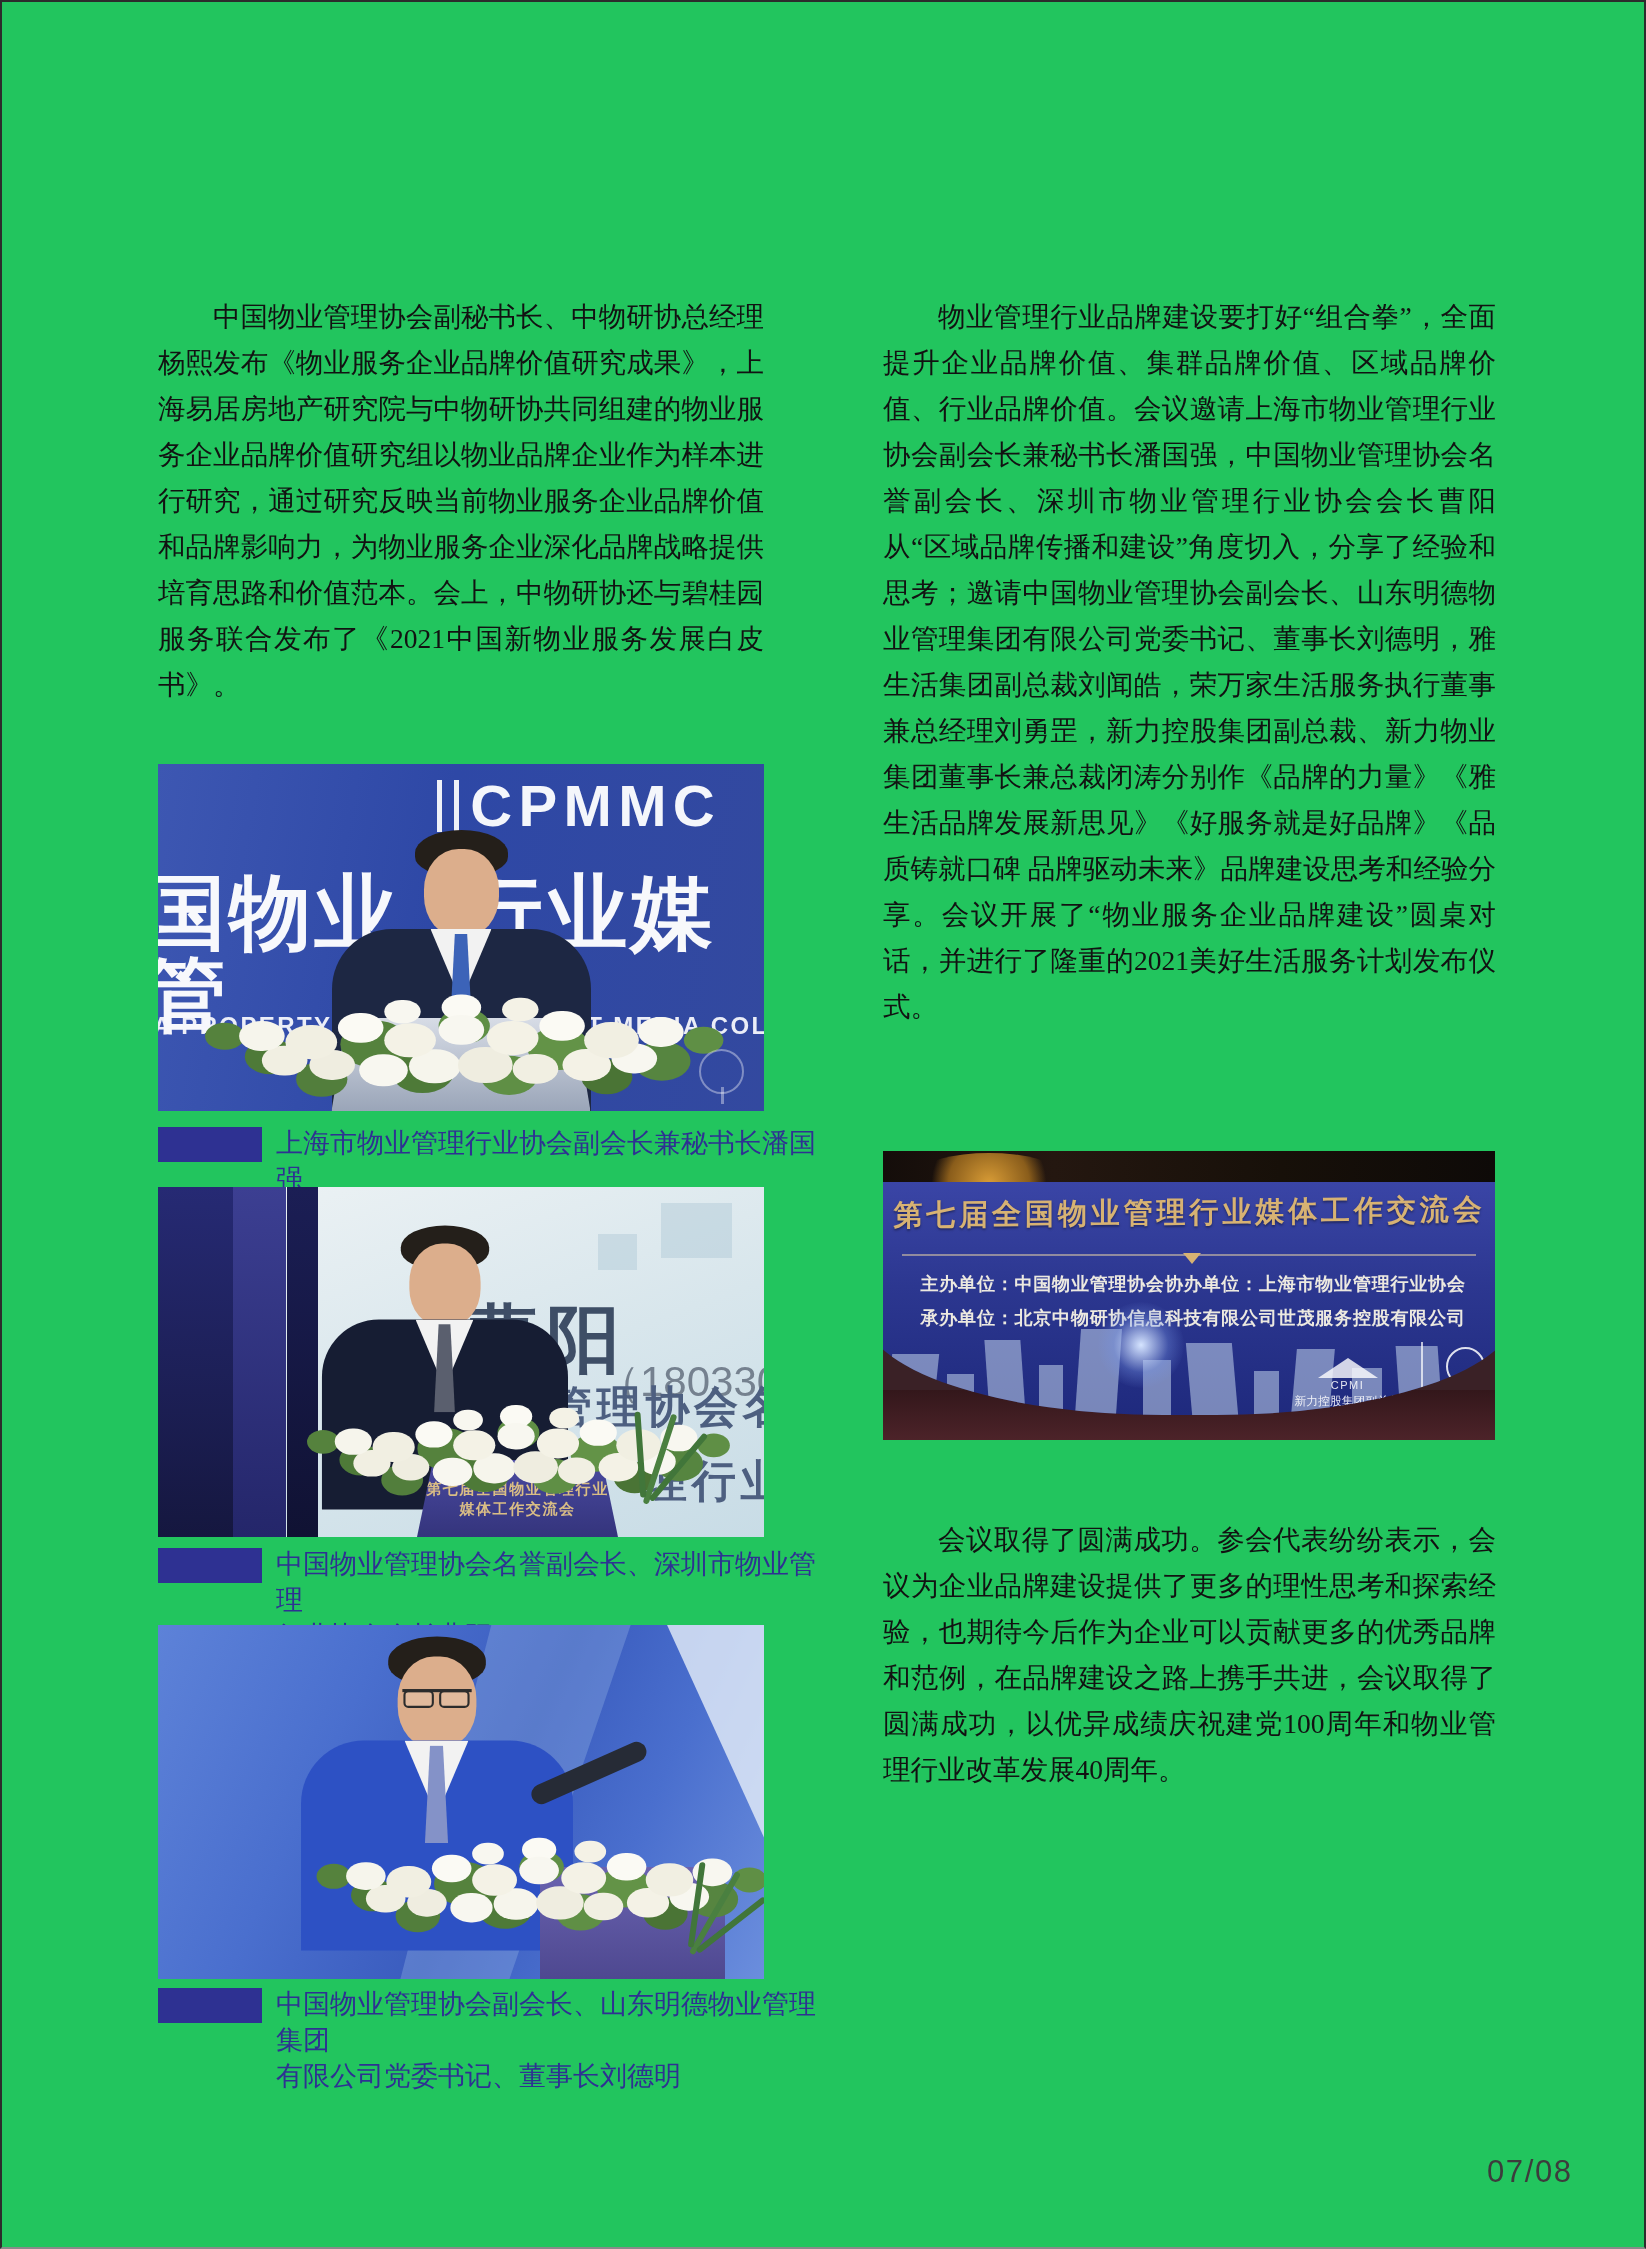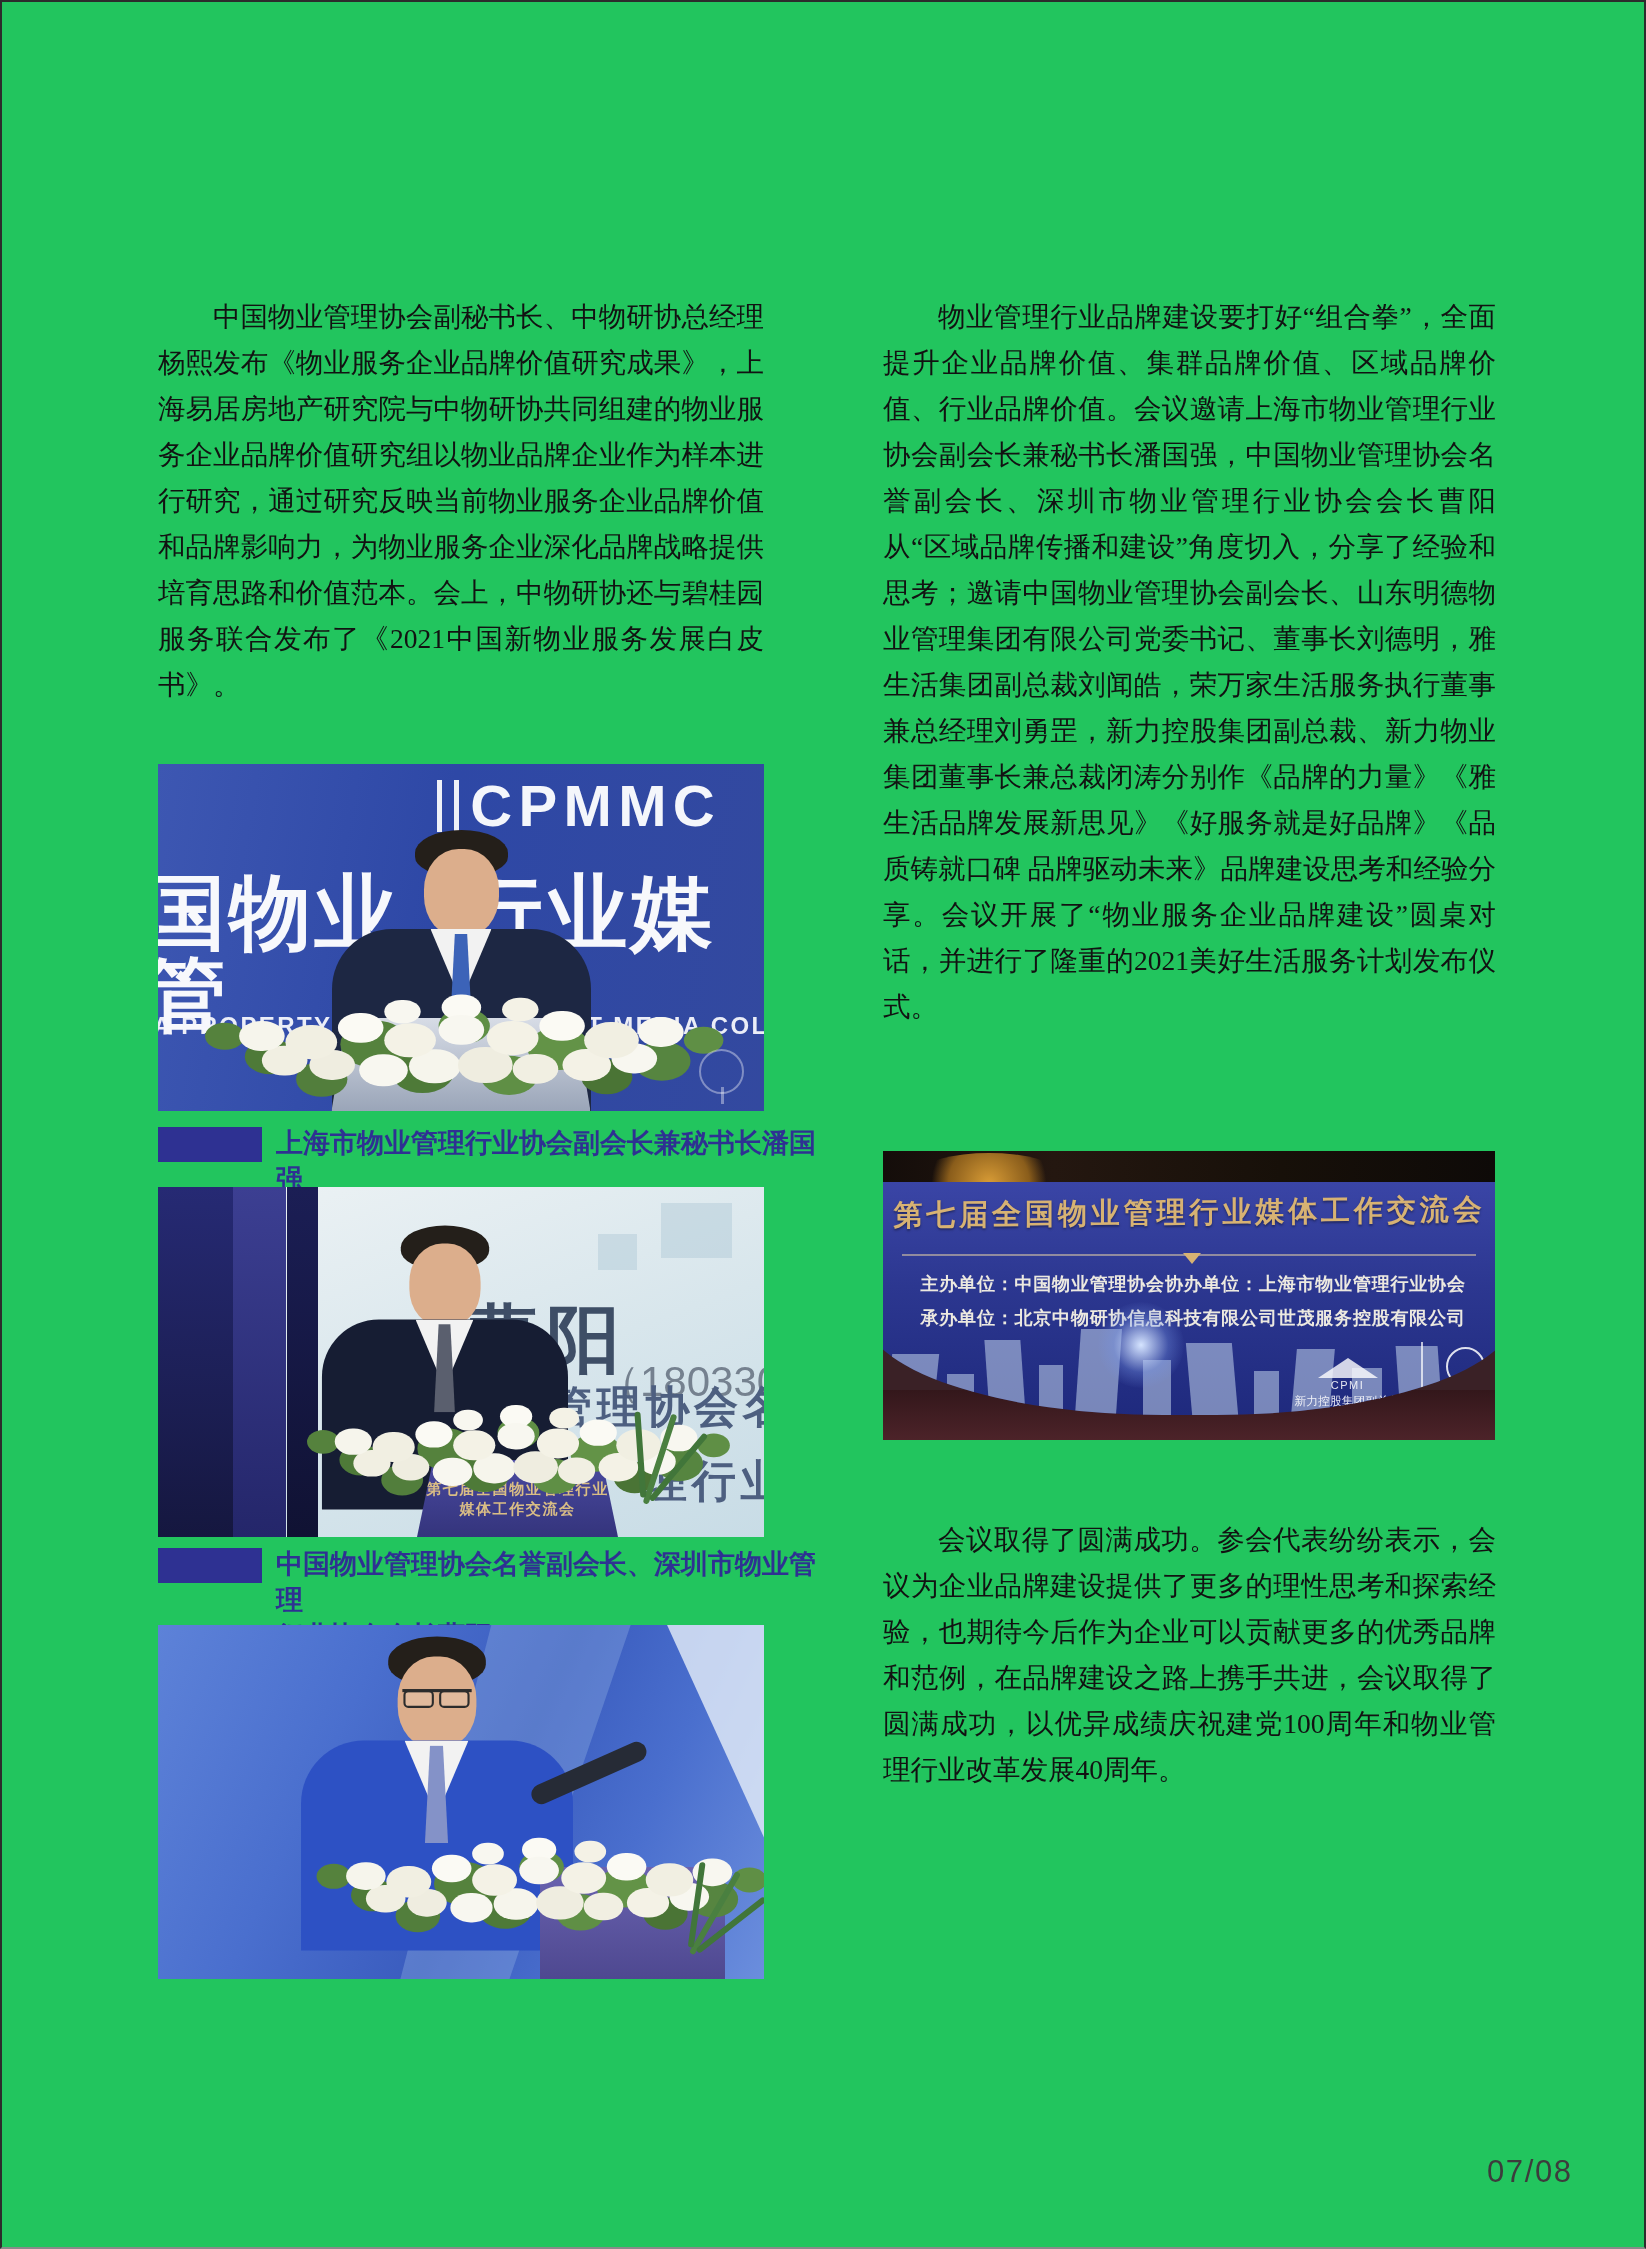--- a/index.html
+++ b/index.html
@@ -25,21 +25,21 @@
   .para-r1{left:881px;top:292px;width:613px;}
   .para-r2{left:881px;top:1515px;width:613px;}
 
   
   .caption{
     position:absolute;left:156px;width:683px;
     display:flex;gap:14px;align-items:flex-start;
     font-family:"Liberation Sans","DejaVu Sans",sans-serif;
   }
   .cap-bar{flex:none;width:104px;height:35px;background:#2e3192;margin-top:1.6px;}
-  .cap-text{font-size:27px;line-height:36px;font-weight:bold;color:#2e3192;}
+  .cap-text{font-size:27px;line-height:36px;font-weight:normal;color:#2e3192;}
 
   
   .photo{position:absolute;overflow:hidden;}
   .abs{position:absolute;}
 
   
   .person{position:absolute;width:259px;height:299px;}
   .person .hair{position:absolute;left:50%;transform:translateX(-50%);top:0;width:93px;height:46px;background:#241f1a;border-radius:50% 50% 42% 42%;}
   .person .face{position:absolute;left:50%;transform:translateX(-50%);top:19px;width:75px;height:88px;background:#dcae8c;border-radius:46%;}
   .person .torso{position:absolute;left:50%;transform:translateX(-50%);top:99px;width:259px;height:200px;background:#1d2743;border-radius:60px 60px 0 0;}
@@ -249,20 +249,27 @@
     </div>
     <div class="abs p3-mic"></div>
     <div class="abs p3-podium"></div>
     <div class="bouquet" style="left:369px;bottom:102px;transform:scale(1.65,1.2);">
       <div class="leaves"></div>
         <div class="blooms"></div>
     </div>
     <div class="palm" style="right:47px;bottom:19px;transform:rotate(30deg);"></div>
   </div>
 
+  <div class="caption" style="top:1984px;">
+    <div class="cap-bar"></div>
+    <div class="cap-text">
+      <div>中国物业管理协会副会长、山东明德物业管理集团</div>
+      <div>有限公司党委书记、董事长刘德明</div>
+    </div>
+  </div>
 
   <div class="photo photo4">
     <div class="abs p4-ceiling"></div>
     <div class="abs p4-dome"></div>
     <div class="abs p4-floor"></div>
     <div class="abs p4-screen">
       <div class="p4-title">第七届全国物业管理行业媒体工作交流会</div>
       <div class="p4-divider"></div>
       <div class="p4-arrow"></div>
       <div class="p4-org p4-org1">

